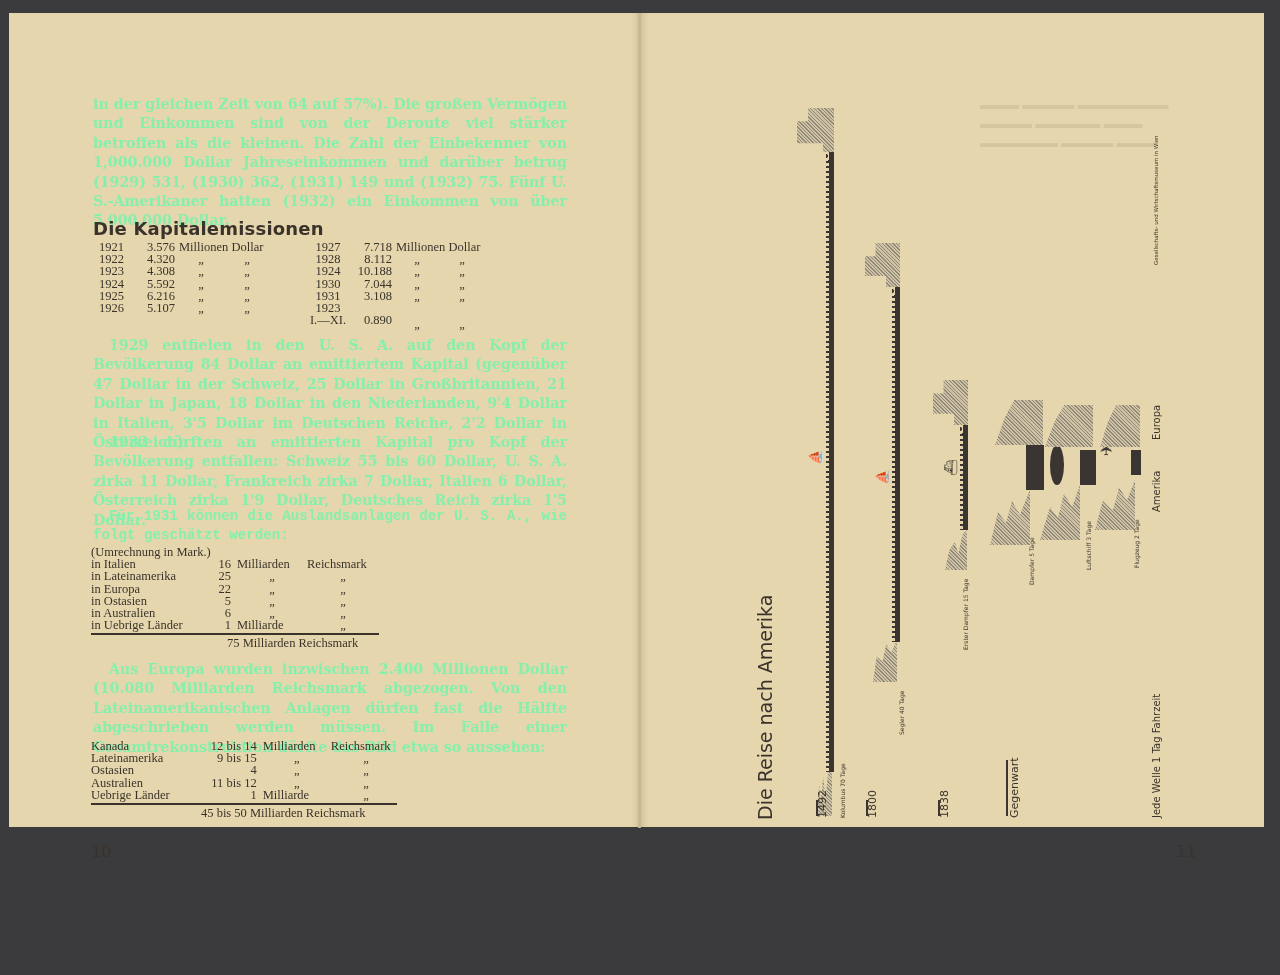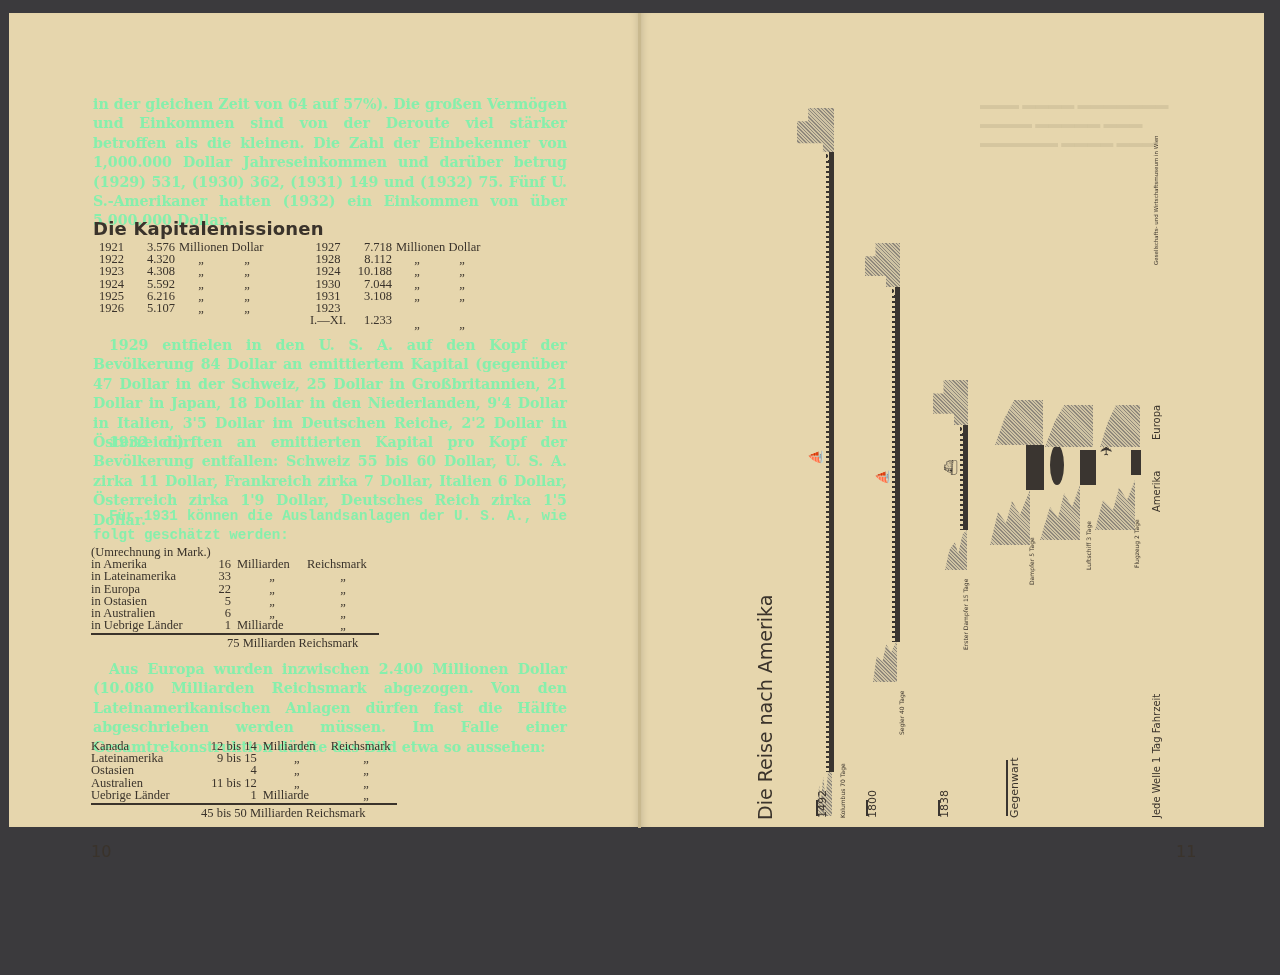--- a/index.html
+++ b/index.html
@@ -106,48 +106,48 @@
         <span class="c r" style="width:42px">3.108</span>
         <span class="c ctr" style="width:50px">„</span>
         <span class="c ctr" style="width:40px">„</span>
       </div>
     <div class="row">
         <span class="c ctr" style="width:44px">1923</span>
         <span class="c r" style="width:42px"></span>
       </div>
     <div class="row">
         <span class="c ctr" style="width:44px">I.—XI.</span>
-        <span class="c r" style="width:42px">1.233</span>
+        <span class="c r" style="width:42px">0.890</span>
         <span class="c ctr" style="width:50px;padding-top:4px">„</span>
         <span class="c ctr" style="width:40px;padding-top:4px">„</span>
       </div>
   </div>
 </div>
 
 <div class="txt" style="top:336px;">
   <p class="ind">1929 entfielen in den U. S. A. auf den Kopf der Bevölkerung 84 Dollar an emittiertem Kapital (gegenüber 47 Dollar in der Schweiz, 25 Dollar in Großbritannien, 21 Dollar in Japan, 18 Dollar in den Niederlanden, 9'4 Dollar in Italien, 3'5 Dollar im Deutschen Reiche, 2'2 Dollar in Österreich).</p>
 </div>
 <div class="txt" style="top:433px;">
   <p class="ind">1932 dürften an emittierten Kapital pro Kopf der Bevölkerung entfallen: Schweiz 55 bis 60 Dollar, U. S. A. zirka 11 Dollar, Frankreich zirka 7 Dollar, Italien 6 Dollar, Österreich zirka 1'9 Dollar, Deutsches Reich zirka 1'5 Dollar.</p>
 </div>
 <div class="txt" style="top:507px;font-family:Liberation Mono, monospace;">
   <p class="ind">Für 1931 können die Auslandsanlagen der U. S. A., wie folgt geschätzt werden:</p>
 </div>
 
 <div class="tbl" style="left:91px;top:546px;width:290px;">
   <div class="row">(Umrechnung in Mark.)</div>
   <div class="row">
-      <span class="c" style="width:108px">in Amerika</span>
+      <span class="c" style="width:108px">in Italien</span>
       <span class="c r" style="width:32px">16</span>
       <span class="c" style="width:70px;padding-left:6px">Milliarden</span>
       <span class="c" style="width:72px">Reichsmark</span>
     </div>
   <div class="row">
       <span class="c" style="width:108px">in Lateinamerika</span>
-      <span class="c r" style="width:32px">33</span>
+      <span class="c r" style="width:32px">25</span>
       <span class="c ctr" style="width:70px;padding-left:6px">„</span>
       <span class="c ctr" style="width:72px">„</span>
     </div>
   <div class="row">
       <span class="c" style="width:108px">in Europa</span>
       <span class="c r" style="width:32px">22</span>
       <span class="c ctr" style="width:70px;padding-left:6px">„</span>
       <span class="c ctr" style="width:72px">„</span>
     </div>
   <div class="row">

